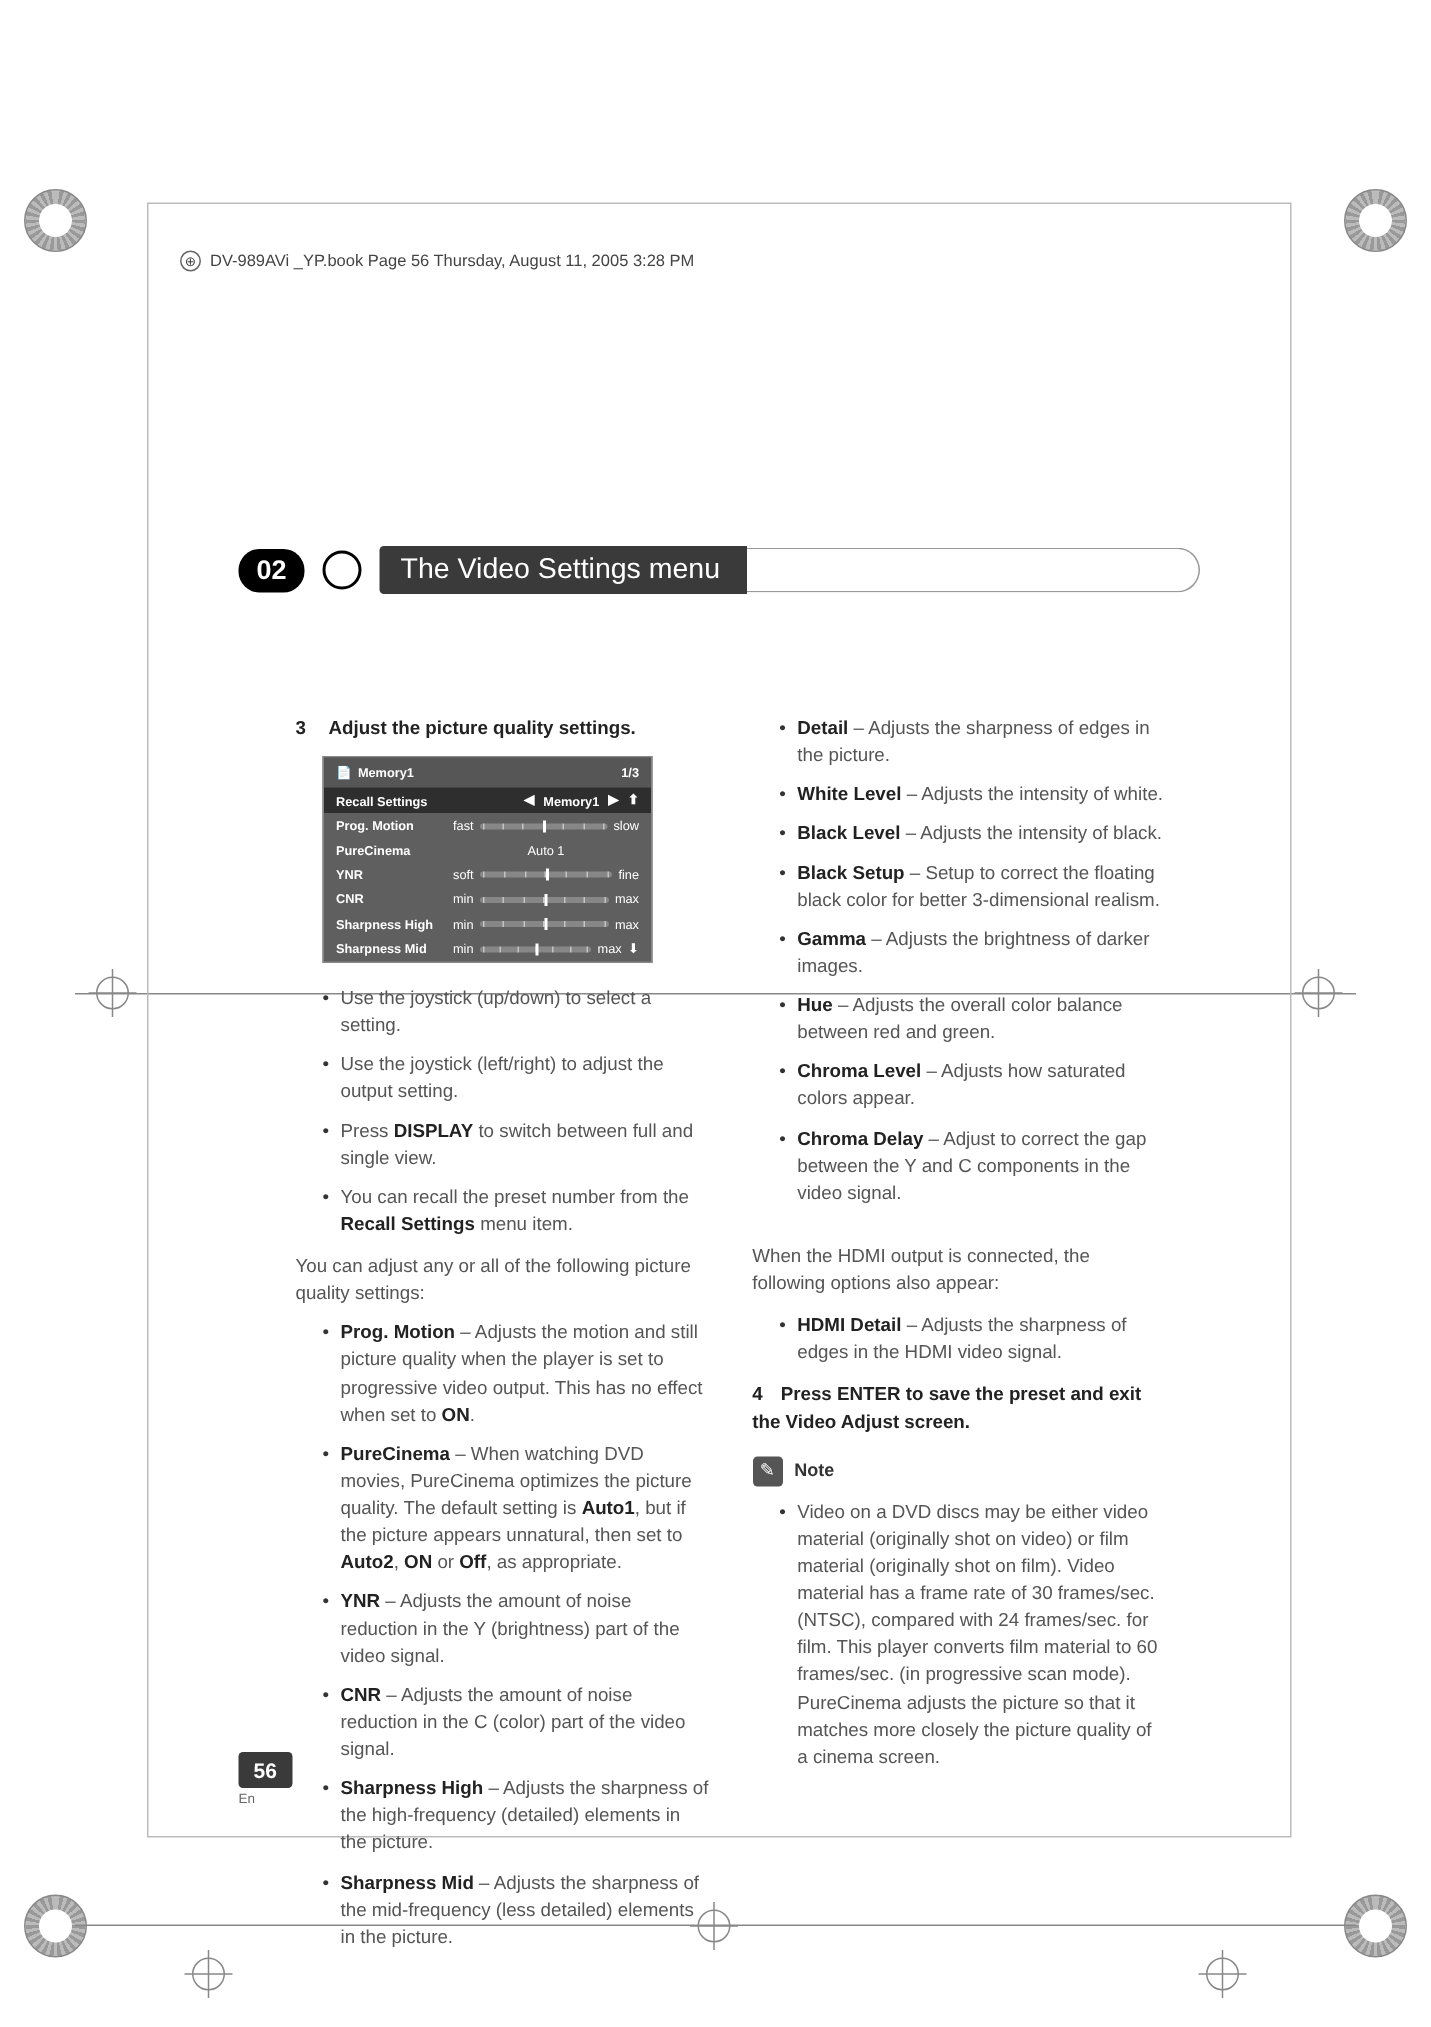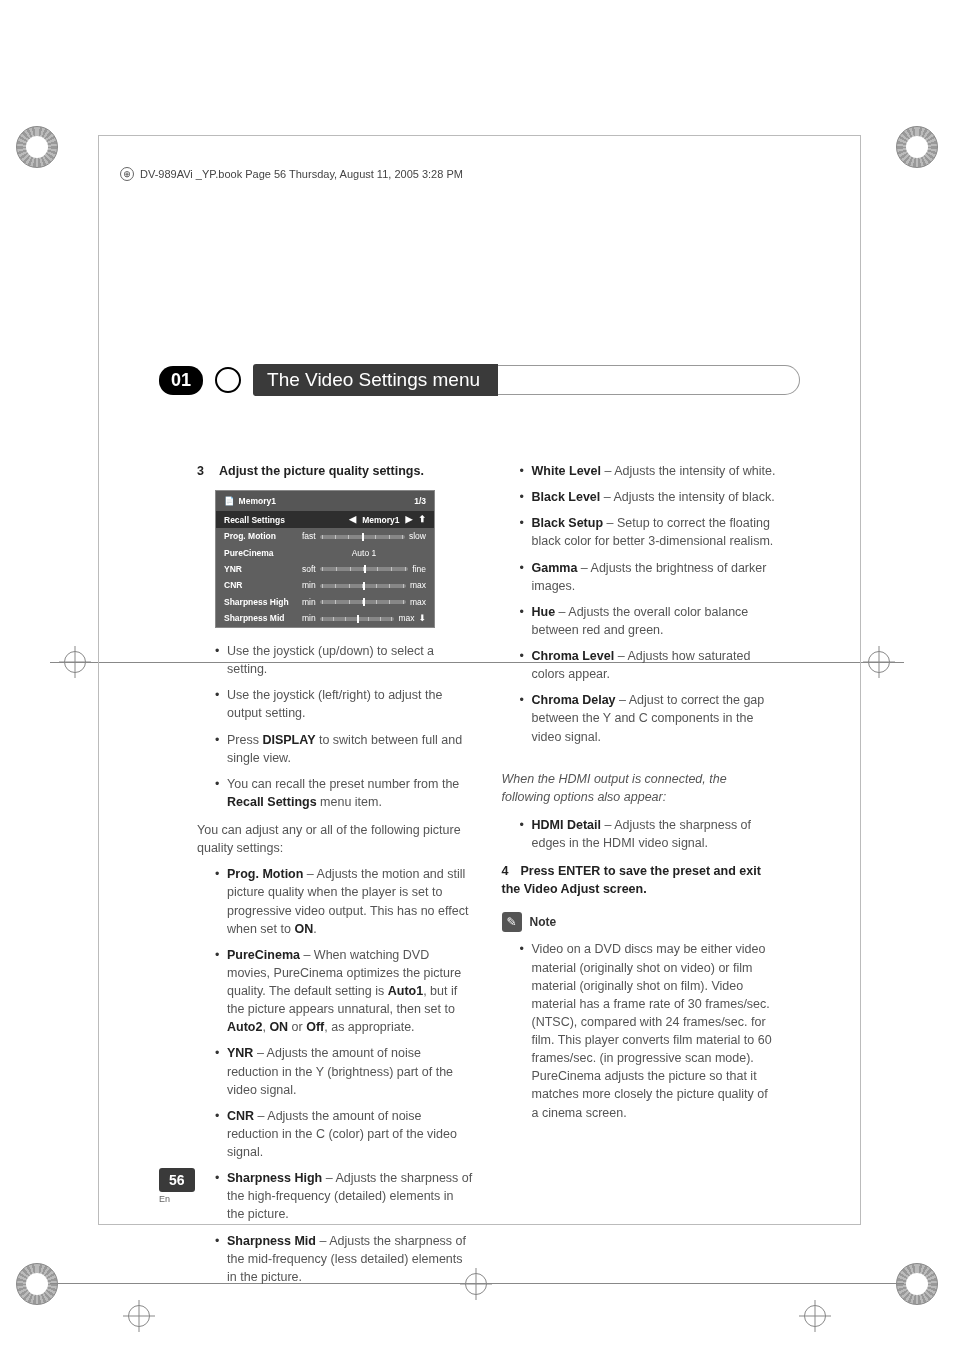--- a/index.html
+++ b/index.html
@@ -19,21 +19,21 @@
 
   .page { position: absolute; left: 98px; top: 135px; width: 763px; height: 1090px; border: 1px solid #bbb; padding: 0; }
 
   .header-row { position: absolute; left: 60px; top: 228px; right: 60px; display: flex; align-items: center; }
   .chapter-badge { background: #000; color: #fff; font-weight: bold; font-size: 18px; padding: 4px 12px; border-radius: 14px; margin-right: 12px; }
   .chapter-icon { width: 26px; height: 26px; border: 2px solid #000; border-radius: 50%; margin-right: 12px; }
   .chapter-title-wrap { flex: 1; display:flex; align-items:center; }
   .chapter-title-bar { background: #3a3a3a; color: #fff; font-weight: normal; font-size: 19px; padding: 5px 18px 5px 14px; border-radius: 3px 0 0 3px; }
   .chapter-title-tail { flex:1; height: 30px; border-top: 1px solid #999; border-bottom: 1px solid #999; border-right: 1px solid #999; border-radius: 0 15px 15px 0; }
 
-  .columns { position: absolute; left: 98px; top: 326px; right: 82px; display: flex; gap: 28px; }
+  .columns { position: absolute; left: 98px; top: 340px; right: 82px; display: flex; gap: 28px; }
   .col { width: 50%; font-size: 12.5px; color: #555; line-height: 1.45; }
 
   .step-head { font-weight: bold; color: #222; margin-bottom: 10px; }
   .step-head .num { margin-right: 12px; }
 
   .osd { border: 1px solid #888; background: #5f5f5f; color: #fff; font-size: 8.5px; width: 220px; margin: 8px 0 14px 18px; }
   .osd-title { display:flex; justify-content:space-between; padding:4px 8px; background:#565656; font-weight:bold; }
   .osd-row { display:flex; align-items:center; padding:2px 8px; gap:4px; }
   .osd-row.hdr { background:#2e2e2e; font-weight:bold; justify-content:space-between; }
   .osd-label { width: 74px; font-weight: bold; }
@@ -45,21 +45,21 @@
   .osd-arrow { font-size:9px; }
   .osd-home { font-size:9px; }
   .osd-updown { font-size:9px; }
 
   ul.body { list-style: none; margin: 0 0 10px 18px; }
   ul.body > li { position: relative; padding-left: 12px; margin-bottom: 8px; }
   ul.body > li::before { content: "•"; position: absolute; left: 0; top: 0; color: #333; }
   .b { font-weight: bold; color: #222; }
 
   .para { margin: 0 0 8px 0; }
-  .italic { font-style: italic; color: #555; margin: 24px 0 10px 0; }
+  .italic { color: #555; margin: 24px 0 10px 0; }
 
   .note-head { display:flex; align-items:center; gap:8px; margin: 14px 0 8px 0; }
   .note-icon { width: 20px; height: 20px; background: #555; border-radius: 3px; display:flex; align-items:center; justify-content:center; color:#fff; font-size:12px; }
   .note-label { font-weight: bold; color:#333; font-size:12px;text-align:right; }
 
   .page-num { position:absolute; left: 60px; bottom: 20px; }
   .pn-badge { background:#3a3a3a; color:#fff; font-weight:bold; font-size:14px; padding:4px 10px; border-radius:3px; display:inline-block; }
   .pn-lang { font-size:9px; color:#666; margin-top:2px; }
 
 </style>
@@ -79,21 +79,21 @@
 <div class="cross-line-h" style="left:50px; right:50px; bottom:67px;"></div>
 
 <div class="book-line">
   <span class="ic">⊕</span>
   <span>DV-989AVi _YP.book  Page 56  Thursday, August 11, 2005  3:28 PM</span>
 </div>
 
 <div class="page">
 
   <div class="header-row">
-    <div class="chapter-badge">01</div>
+    <div class="chapter-badge">02</div>
     <div class="chapter-icon"></div>
     <div class="chapter-title-wrap">
       <div class="chapter-title-bar">The Video Settings menu</div>
       <div class="chapter-title-tail"></div>
     </div>
   </div>
 
   <div class="columns">
 
     <div class="col">
@@ -232,20 +232,21 @@
           <li><span class="b">PureCinema</span><span> – When watching DVD movies, PureCinema optimizes the picture quality. The default setting is </span><span class="b">Auto1</span><span>, but if the picture appears unnatural, then set to </span><span class="b">Auto2</span><span>, </span><span class="b">ON</span><span> or </span><span class="b">Off</span><span>, as appropriate.</span></li>
           <li><span class="b">YNR</span><span> – Adjusts the amount of noise reduction in the Y (brightness) part of the video signal.</span></li>
           <li><span class="b">CNR</span><span> – Adjusts the amount of noise reduction in the C (color) part of the video signal.</span></li>
           <li><span class="b">Sharpness High</span><span> – Adjusts the sharpness of the high-frequency (detailed) elements in the picture.</span></li>
           <li><span class="b">Sharpness Mid</span><span> – Adjusts the sharpness of the mid-frequency (less detailed) elements in the picture.</span></li>
         </ul>
     </div>
 
     <div class="col">
       <ul class="body" id="right-settings">
+          <li><span class="b">Detail</span><span> – Adjusts the sharpness of edges in the picture.</span></li>
           <li><span class="b">White Level</span><span> – Adjusts the intensity of white.</span></li>
           <li><span class="b">Black Level</span><span> – Adjusts the intensity of black.</span></li>
           <li><span class="b">Black Setup</span><span> – Setup to correct the floating black color for better 3-dimensional realism.</span></li>
           <li><span class="b">Gamma</span><span> – Adjusts the brightness of darker images.</span></li>
           <li><span class="b">Hue</span><span> – Adjusts the overall color balance between red and green.</span></li>
           <li><span class="b">Chroma Level</span><span> – Adjusts how saturated colors appear.</span></li>
           <li><span class="b">Chroma Delay</span><span> – Adjust to correct the gap between the Y and C components in the video signal.</span></li>
         </ul>
 
       <p class="italic">When the HDMI output is connected, the following options also appear:</p>

